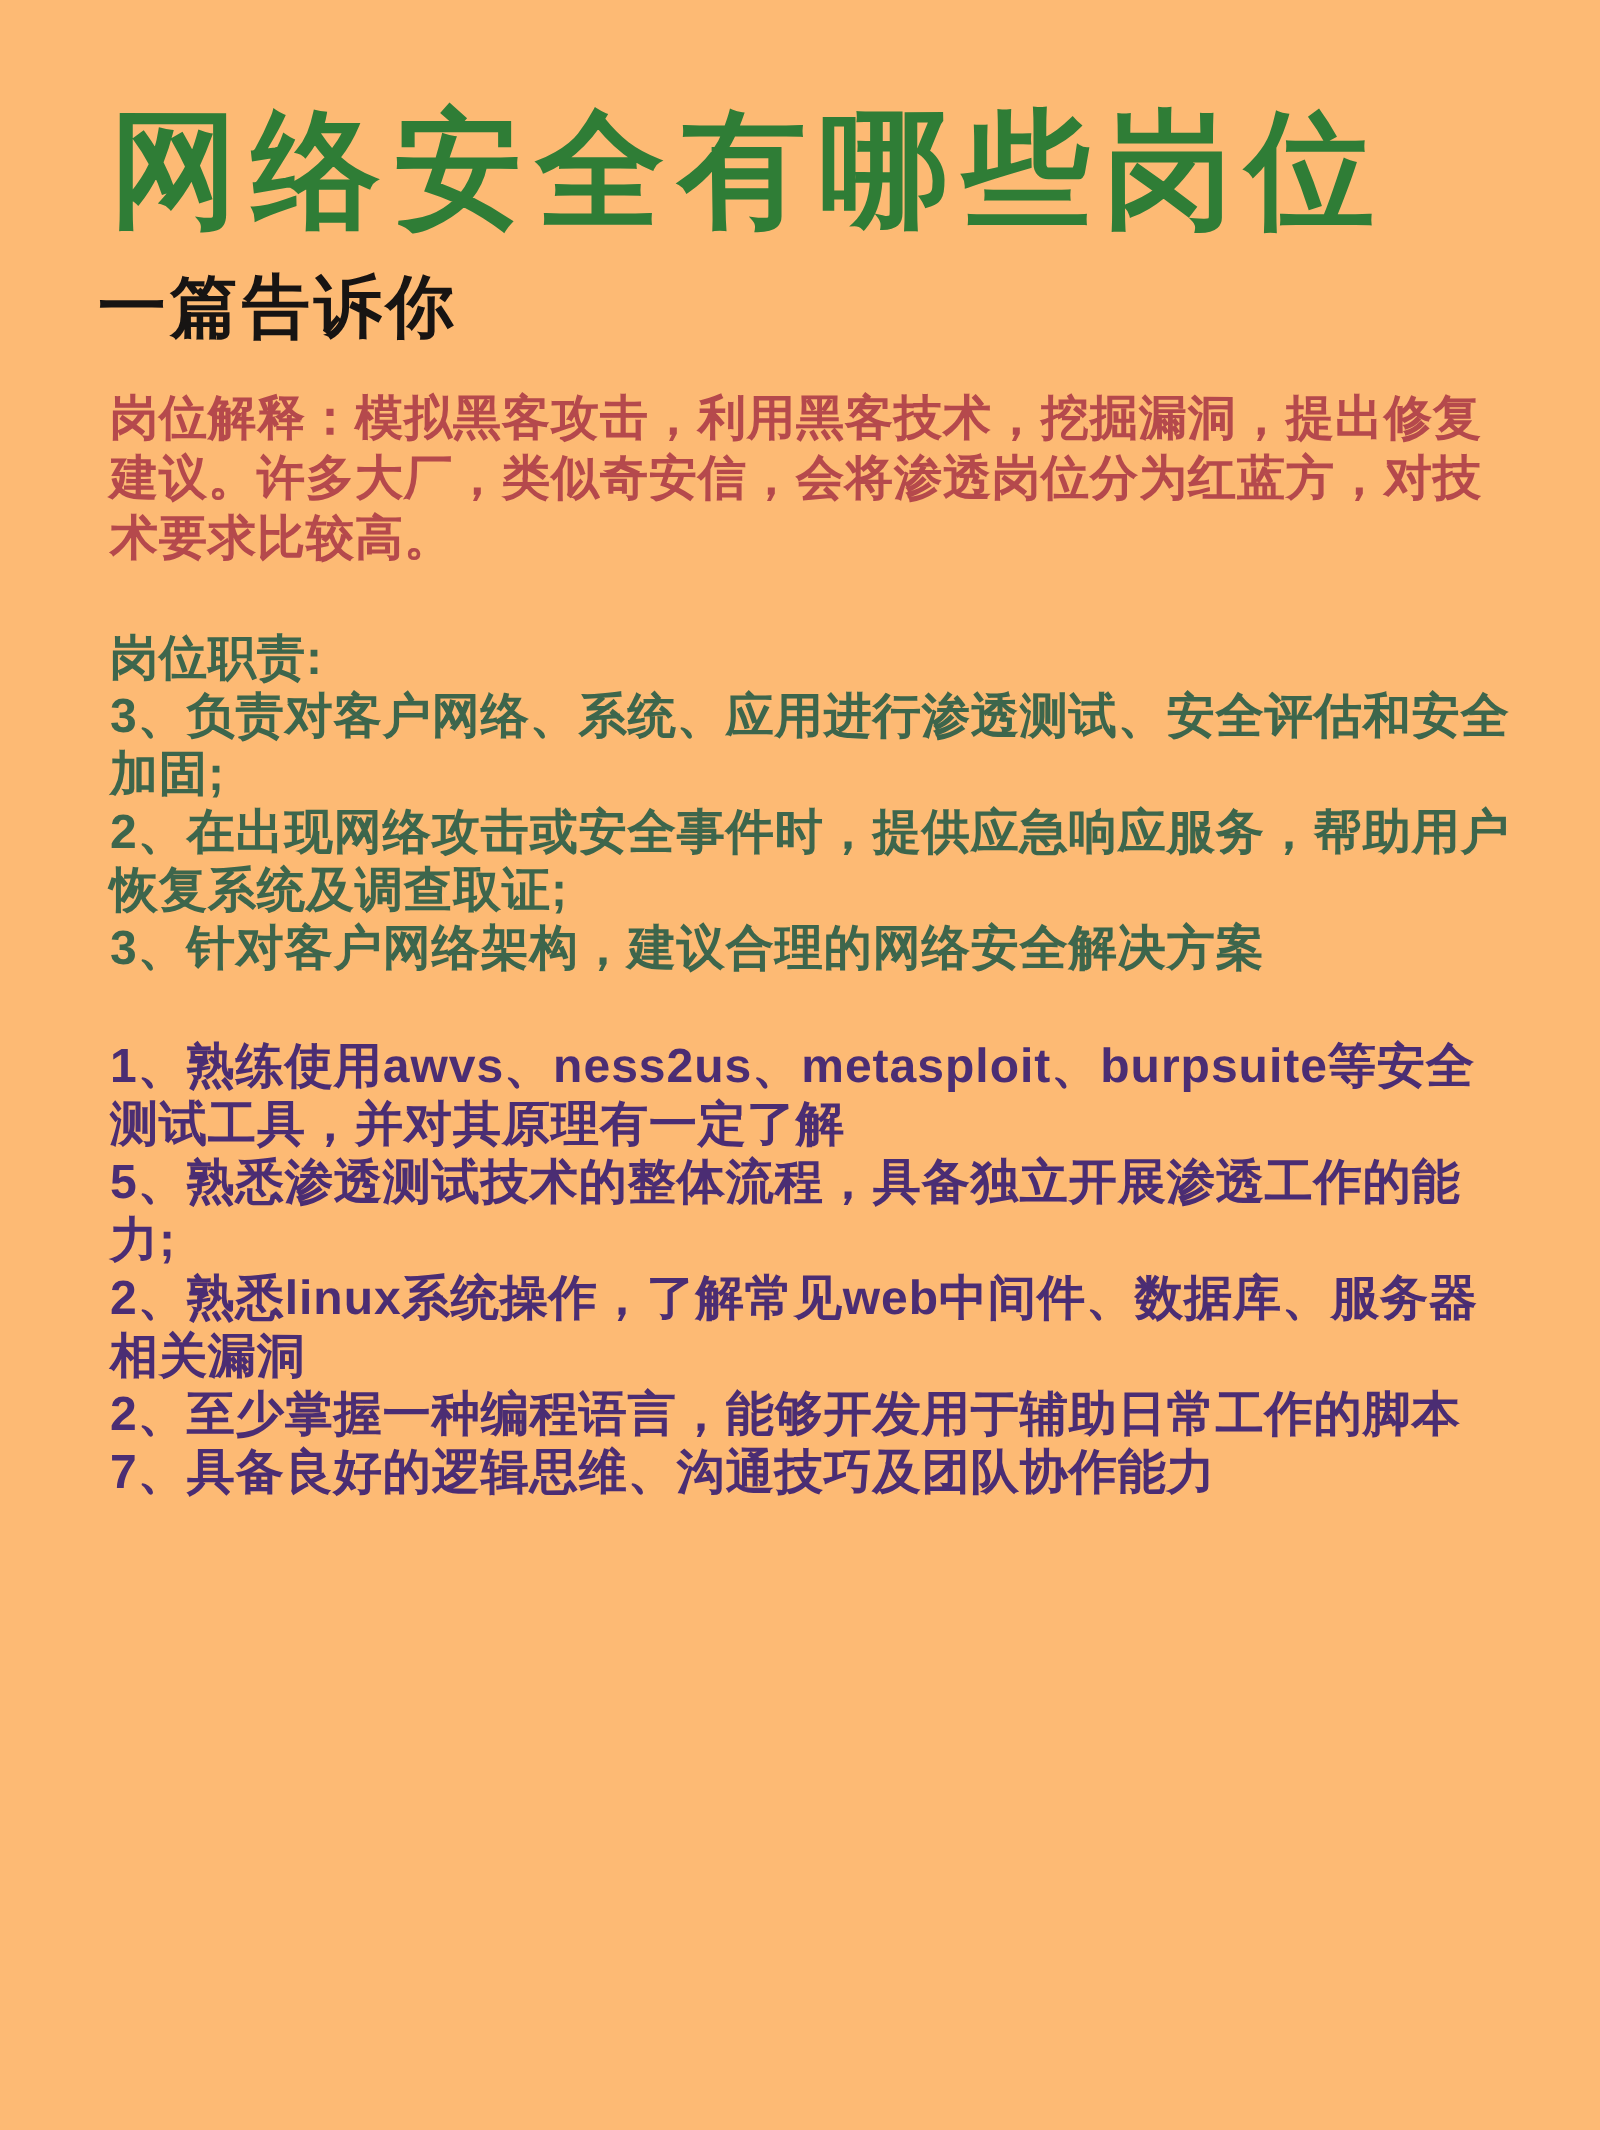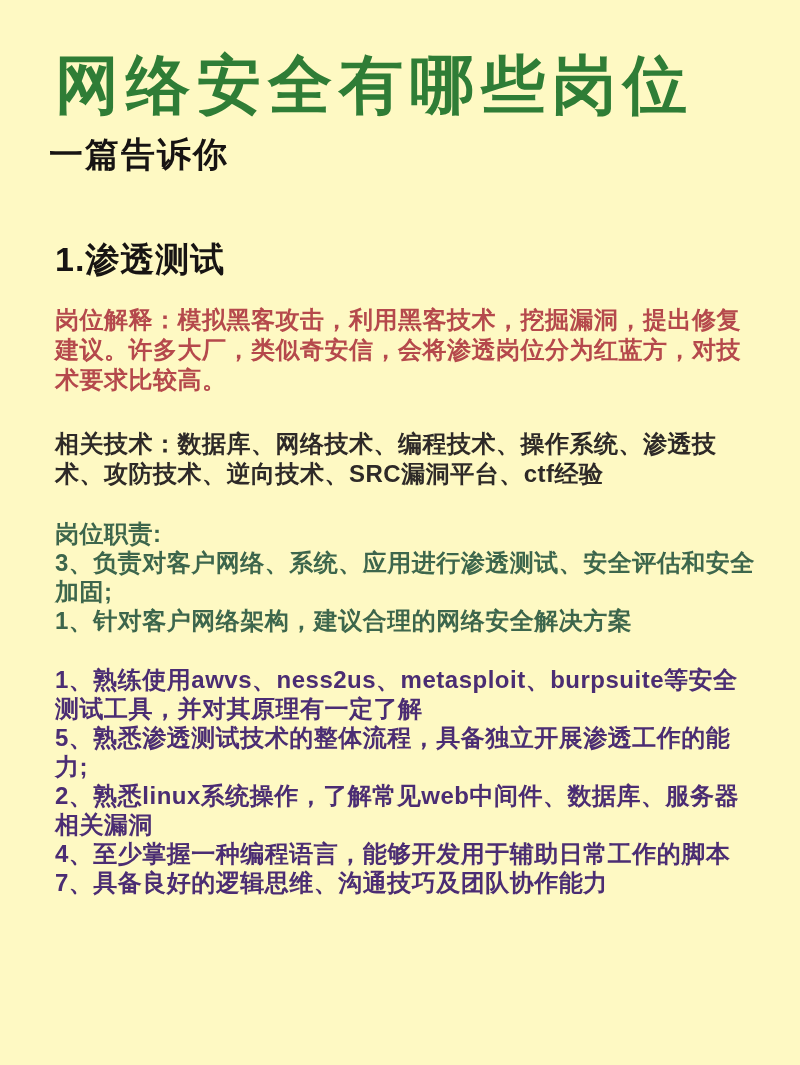--- a/index.html
+++ b/index.html
@@ -5,21 +5,21 @@
   html, body {
     margin: 0;
     padding: 0;
     background: #d9d4d2;
   }
   .poster {
     position: relative;
     width: 800px;
     height: 1065px;
     margin: 0 auto;
-    background: #fef9c3;
+    background: #fdba74;
     overflow: hidden;
     font-family: "Liberation Sans", "DejaVu Sans", sans-serif;
     box-sizing: border-box;
     padding: 50px 50px 2px 55px;
   }
   .page-title {
     margin: 0;
     color: #2f7d36;
     font-size: 64px;
     font-weight: bold;
@@ -73,35 +73,34 @@
 <body>
 
 <div class="poster">
 
   <h1 class="page-title">网络安全有哪些岗位</h1>
 
   <h2 class="page-subtitle">一篇告诉你</h2>
 
   <section>
 
-    <h3 class="section-heading">1.渗透测试</h3>
 
     <p class="body-text explanation"><span>岗位解释：</span><span>模拟黑客攻击，利用黑客技术，挖掘漏洞，提出修复建议。许多大厂，类似奇安信，会将渗透岗位分为红蓝方，对技术要求比较高。</span></p>
 
-    <p class="body-text skills"><span>相关技术：</span><span>数据库、网络技术、编程技术、操作系统、渗透技术、攻防技术、逆向技术、SRC漏洞平台、ctf经验</span></p>
 
     <div class="body-text duties">
       <span class="line">岗位职责:</span>
       <span class="line">3、负责对客户网络、系统、应用进行渗透测试、安全评估和安全加固;</span>
-      <span class="line">1、针对客户网络架构，建议合理的网络安全解决方案</span>
+      <span class="line">2、在出现网络攻击或安全事件时，提供应急响应服务，帮助用户恢复系统及调查取证;</span>
+      <span class="line">3、针对客户网络架构，建议合理的网络安全解决方案</span>
     </div>
 
     <div class="body-text requirements">
       <span class="line">1、熟练使用awvs、ness2us、metasploit、burpsuite等安全测试工具，并对其原理有一定了解</span>
       <span class="line">5、熟悉渗透测试技术的整体流程，具备独立开展渗透工作的能力;</span>
       <span class="line">2、熟悉linux系统操作，了解常见web中间件、数据库、服务器相关漏洞</span>
-      <span class="line">4、至少掌握一种编程语言，能够开发用于辅助日常工作的脚本</span>
+      <span class="line">2、至少掌握一种编程语言，能够开发用于辅助日常工作的脚本</span>
       <span class="line">7、具备良好的逻辑思维、沟通技巧及团队协作能力</span>
 
     </div>
 
   </section>
 </div>
 
 </body></html>

